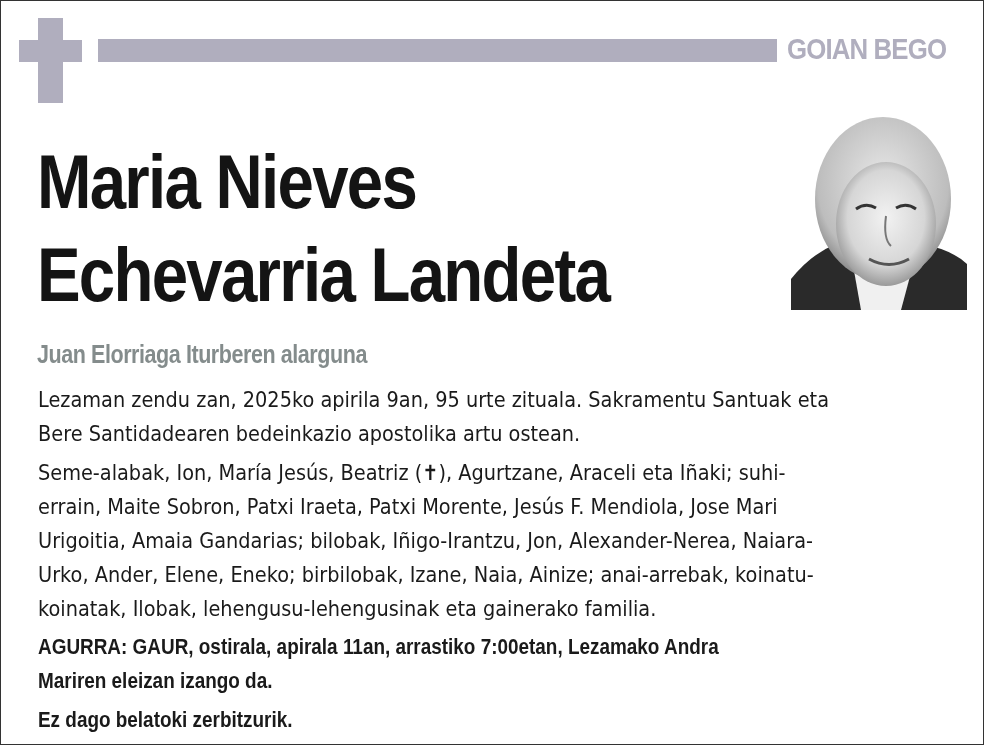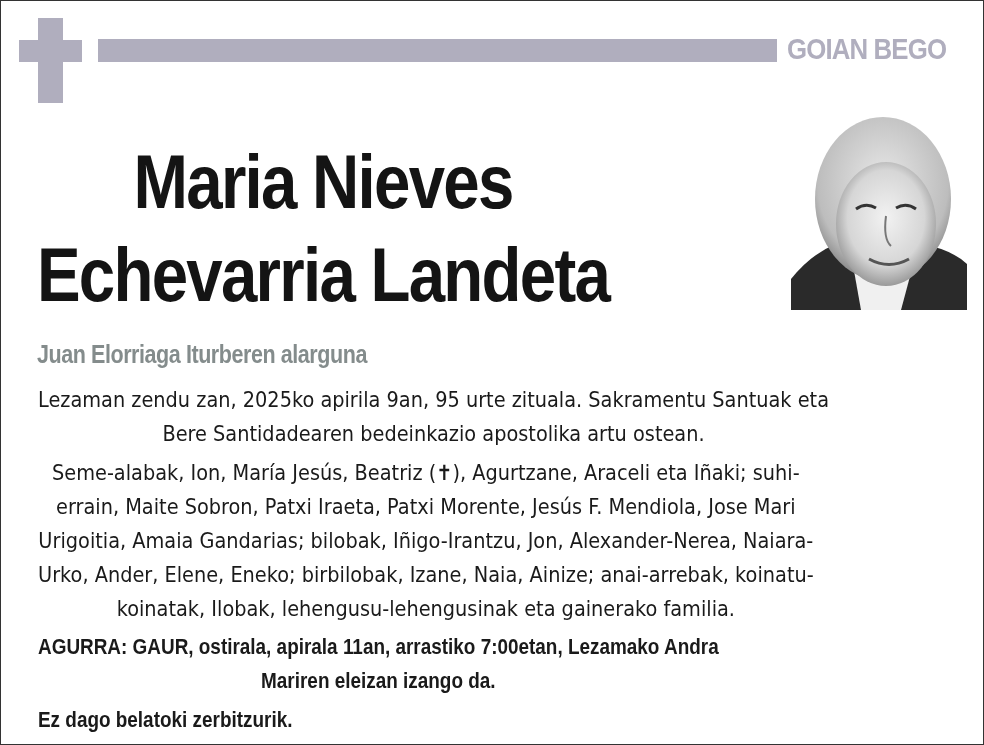--- a/index.html
+++ b/index.html
@@ -1,17 +1,17 @@
 <!DOCTYPE html>
 <html><head>
 <meta charset="utf-8">
 <style>
   html, body { margin:0; padding:0; }
   body { width:984px; height:745px; background:#ffffff; position:relative; overflow:hidden; }
-  .frame { position:absolute; left:0; top:0; width:982px; height:743px; border:1px solid #333; box-sizing:content-box; background:#fff;text-align:center; }
+  .frame { position:absolute; left:0; top:0; width:982px; height:743px; border:1px solid #333; box-sizing:content-box; background:#fff; }
   .cross-v { position:absolute; left:37px; top:17px; width:25px; height:85px; background:#b0aebe; }
   .cross-h { position:absolute; left:18px; top:39px; width:63px; height:22px; background:#b0aebe; }
   .rule { position:absolute; left:97px; top:38px; width:679px; height:23px; background:#b0aebe; }
   .header-label { position:absolute; left:786px; top:31px; font-family:"Liberation Sans", sans-serif; font-weight:bold; font-size:30px; color:#b0aebe; letter-spacing:-1px; transform:scaleX(0.86); transform-origin:left top; white-space:nowrap; }
   .name { position:absolute; left:36px; top:134px; font-family:"Liberation Sans", sans-serif; font-weight:bold; color:#141414; font-size:76px; line-height:93px; letter-spacing:-2px; transform:scaleX(0.86); transform-origin:left top; white-space:nowrap; }
   .photo { position:absolute; left:790px; top:103px; width:176px; height:206px; overflow:hidden; background:#fff; }
   .subtitle { position:absolute; left:36px; top:339px; font-family:"Liberation Sans", sans-serif; font-weight:bold; font-size:25px; color:#848c8c; letter-spacing:-0.5px; transform:scaleX(0.86); transform-origin:left top; white-space:nowrap; }
   .body-text { position:absolute; left:37px; font-family:"DejaVu Sans", sans-serif; font-size:21px; color:#1a1a1a; line-height:34px; transform:scaleX(0.92); transform-origin:left top; white-space:nowrap; }
   .p1 { top:382px; }
   .p2 { top:455px; }

